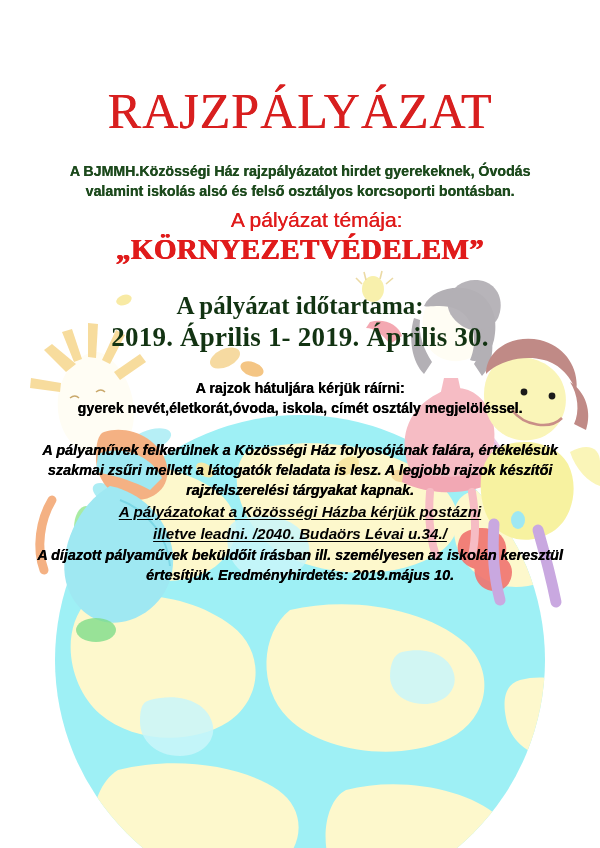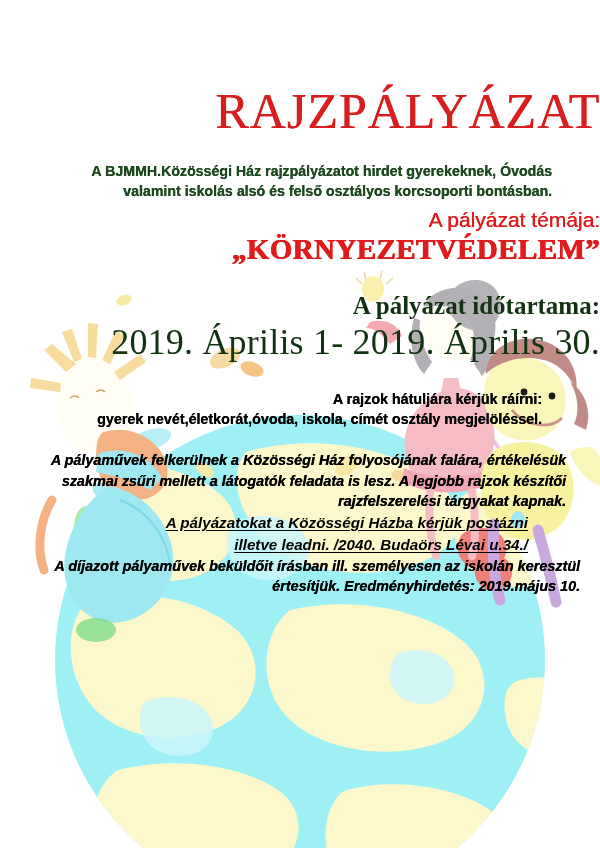--- a/index.html
+++ b/index.html
@@ -23,21 +23,21 @@
     z-index: 0;
     pointer-events: none;
   }
 
   
   #content {
     position: relative;
     z-index: 2;
     width: 600px;
     height: 848px;
-    text-align: right;
+    text-align: center;
   }
 
   .title {
     color: #d81f1f;
     font-family: "Liberation Serif", serif;
     font-weight: 400;
     font-size: 50px;
     line-height: 1.16;
     letter-spacing: 1px;
     padding-top: 82px;
@@ -79,22 +79,22 @@
     margin-top: 25px;
     color: #123312;
     font-family: Liberation Serif, serif;
     font-weight: bold;
     font-size: 25px;
     line-height: 1.18;
   }
   .duration-value {
     color: #123312;
     font-family: "Liberation Serif", serif;
-    font-weight: normal;
-    font-size: 36px;
+    font-weight: bold;
+    font-size: 27px;
     line-height: 1.2;
     letter-spacing: 0.2px;
   }
 
   .block {
     color: #000000;
     font-weight: bold;
     font-size: 14.3px;
     line-height: 1.42;
     padding: 0 58px;

